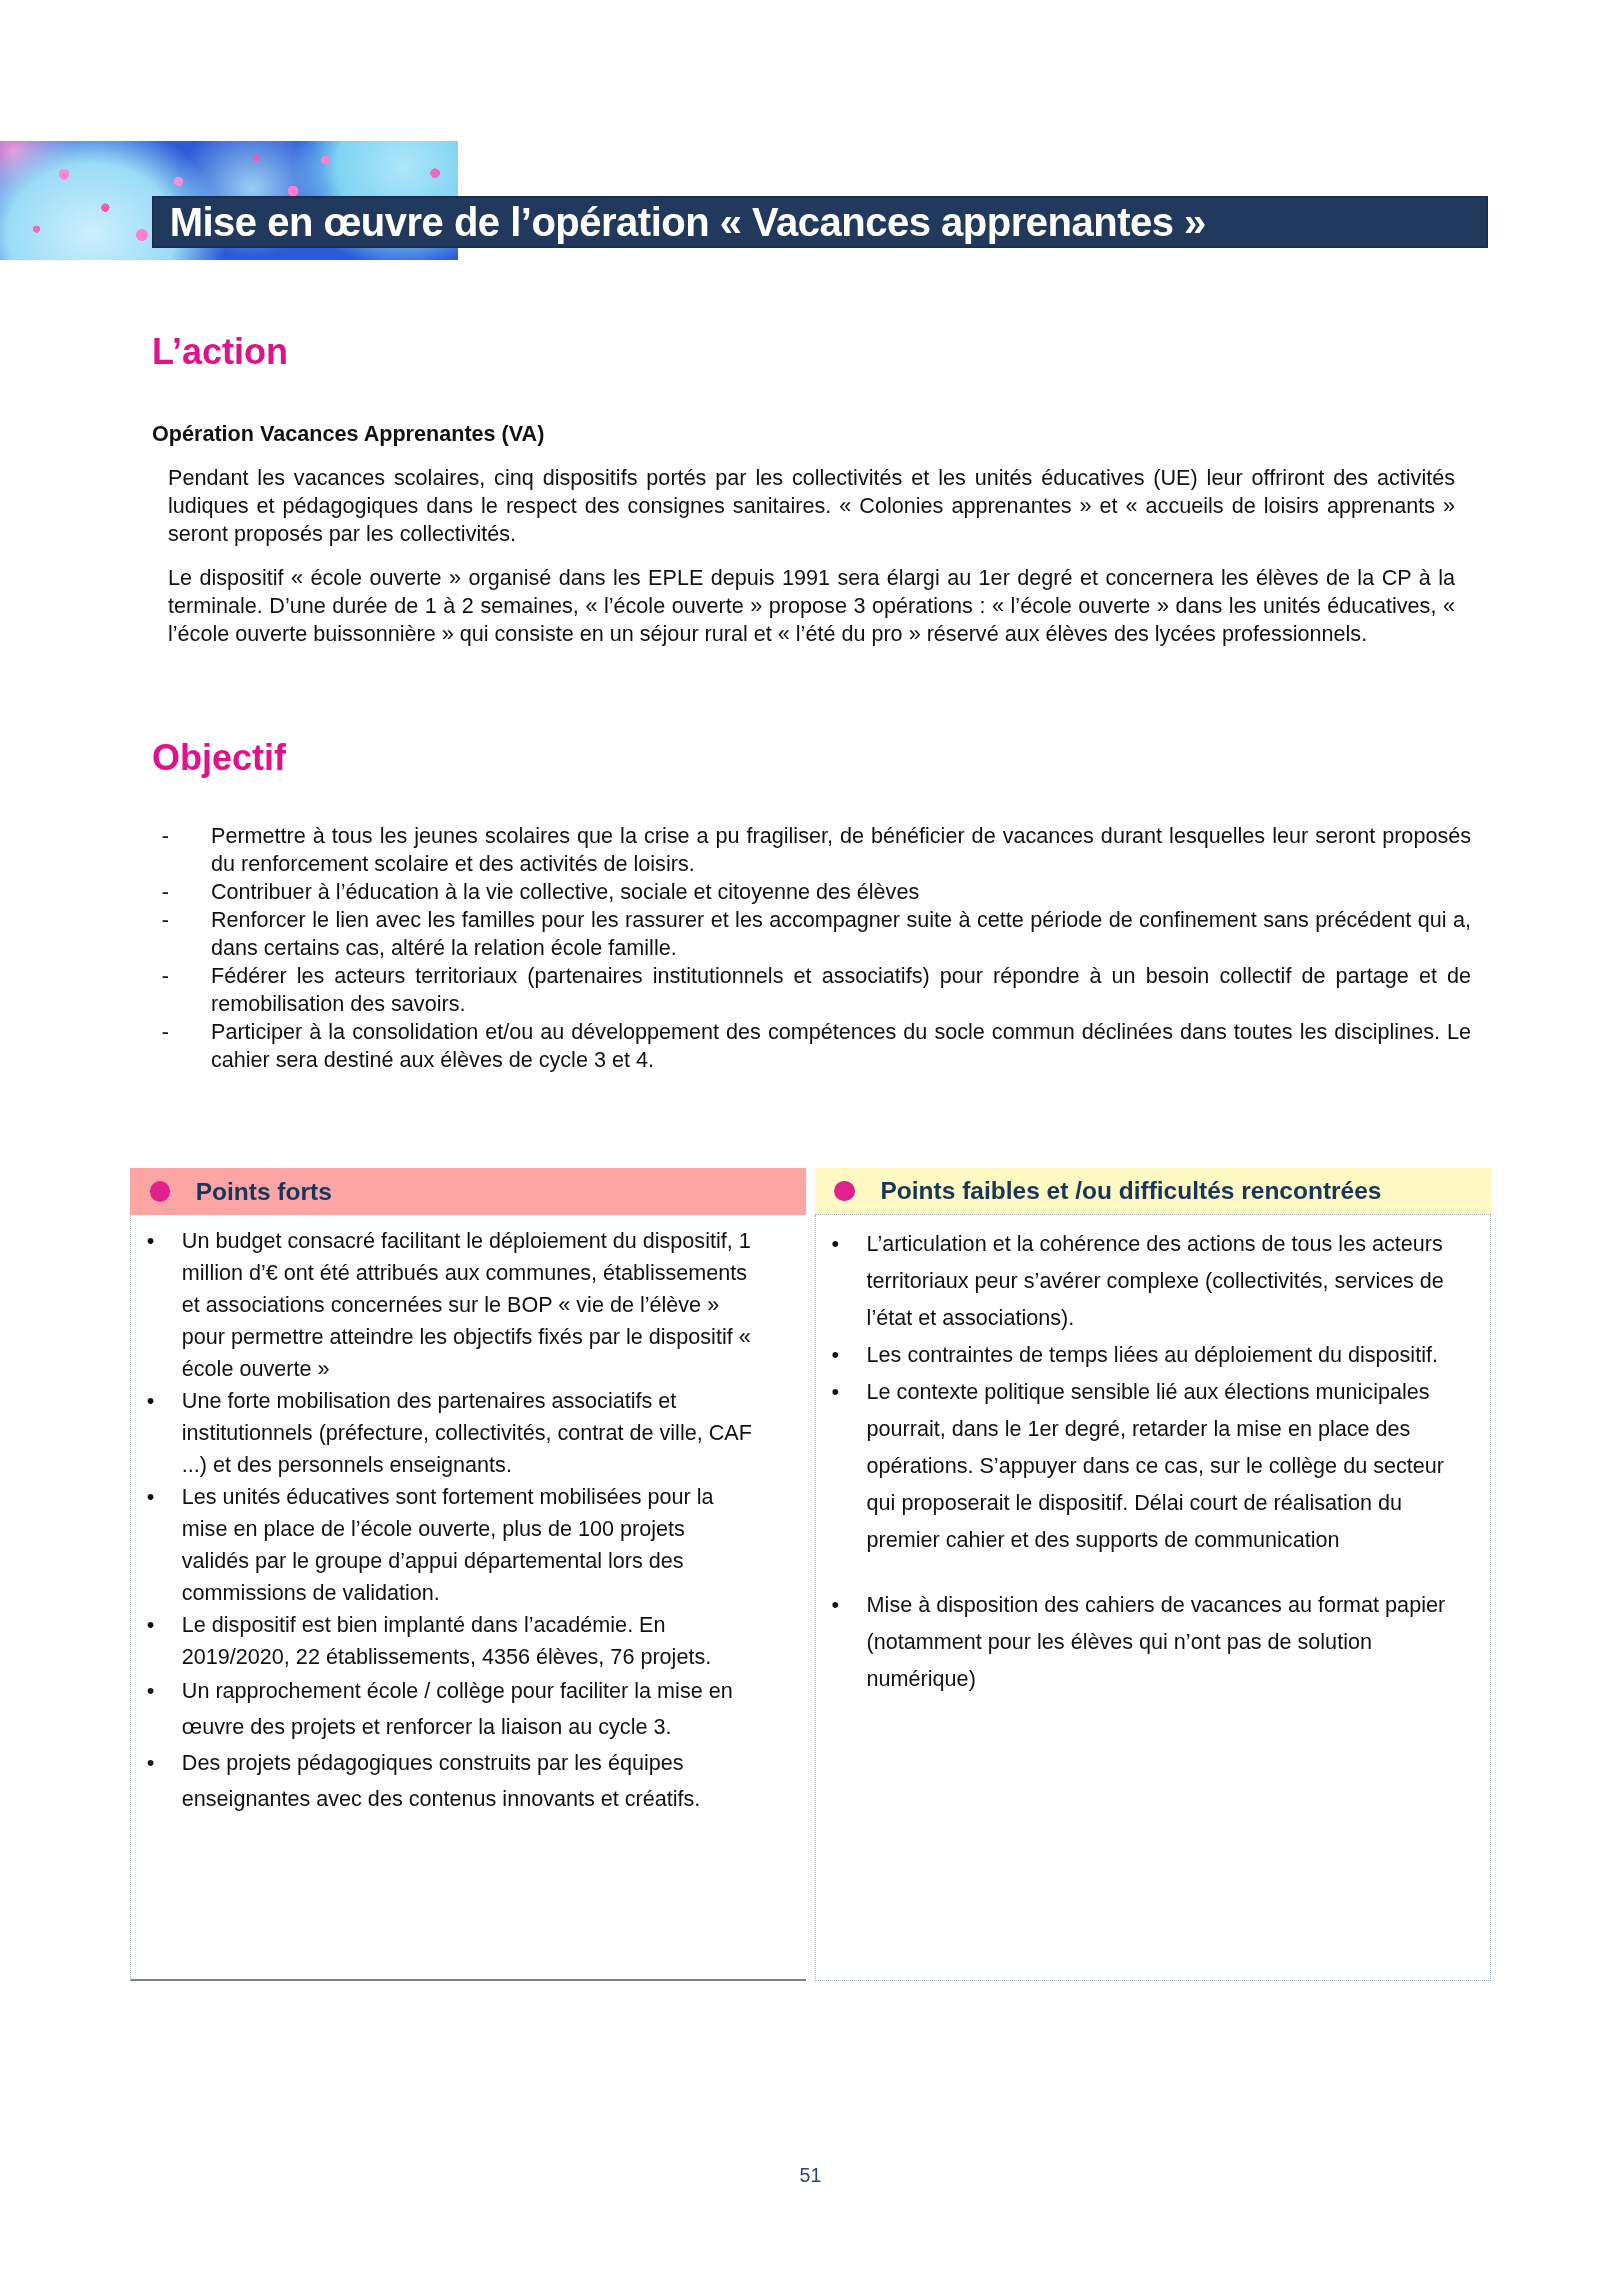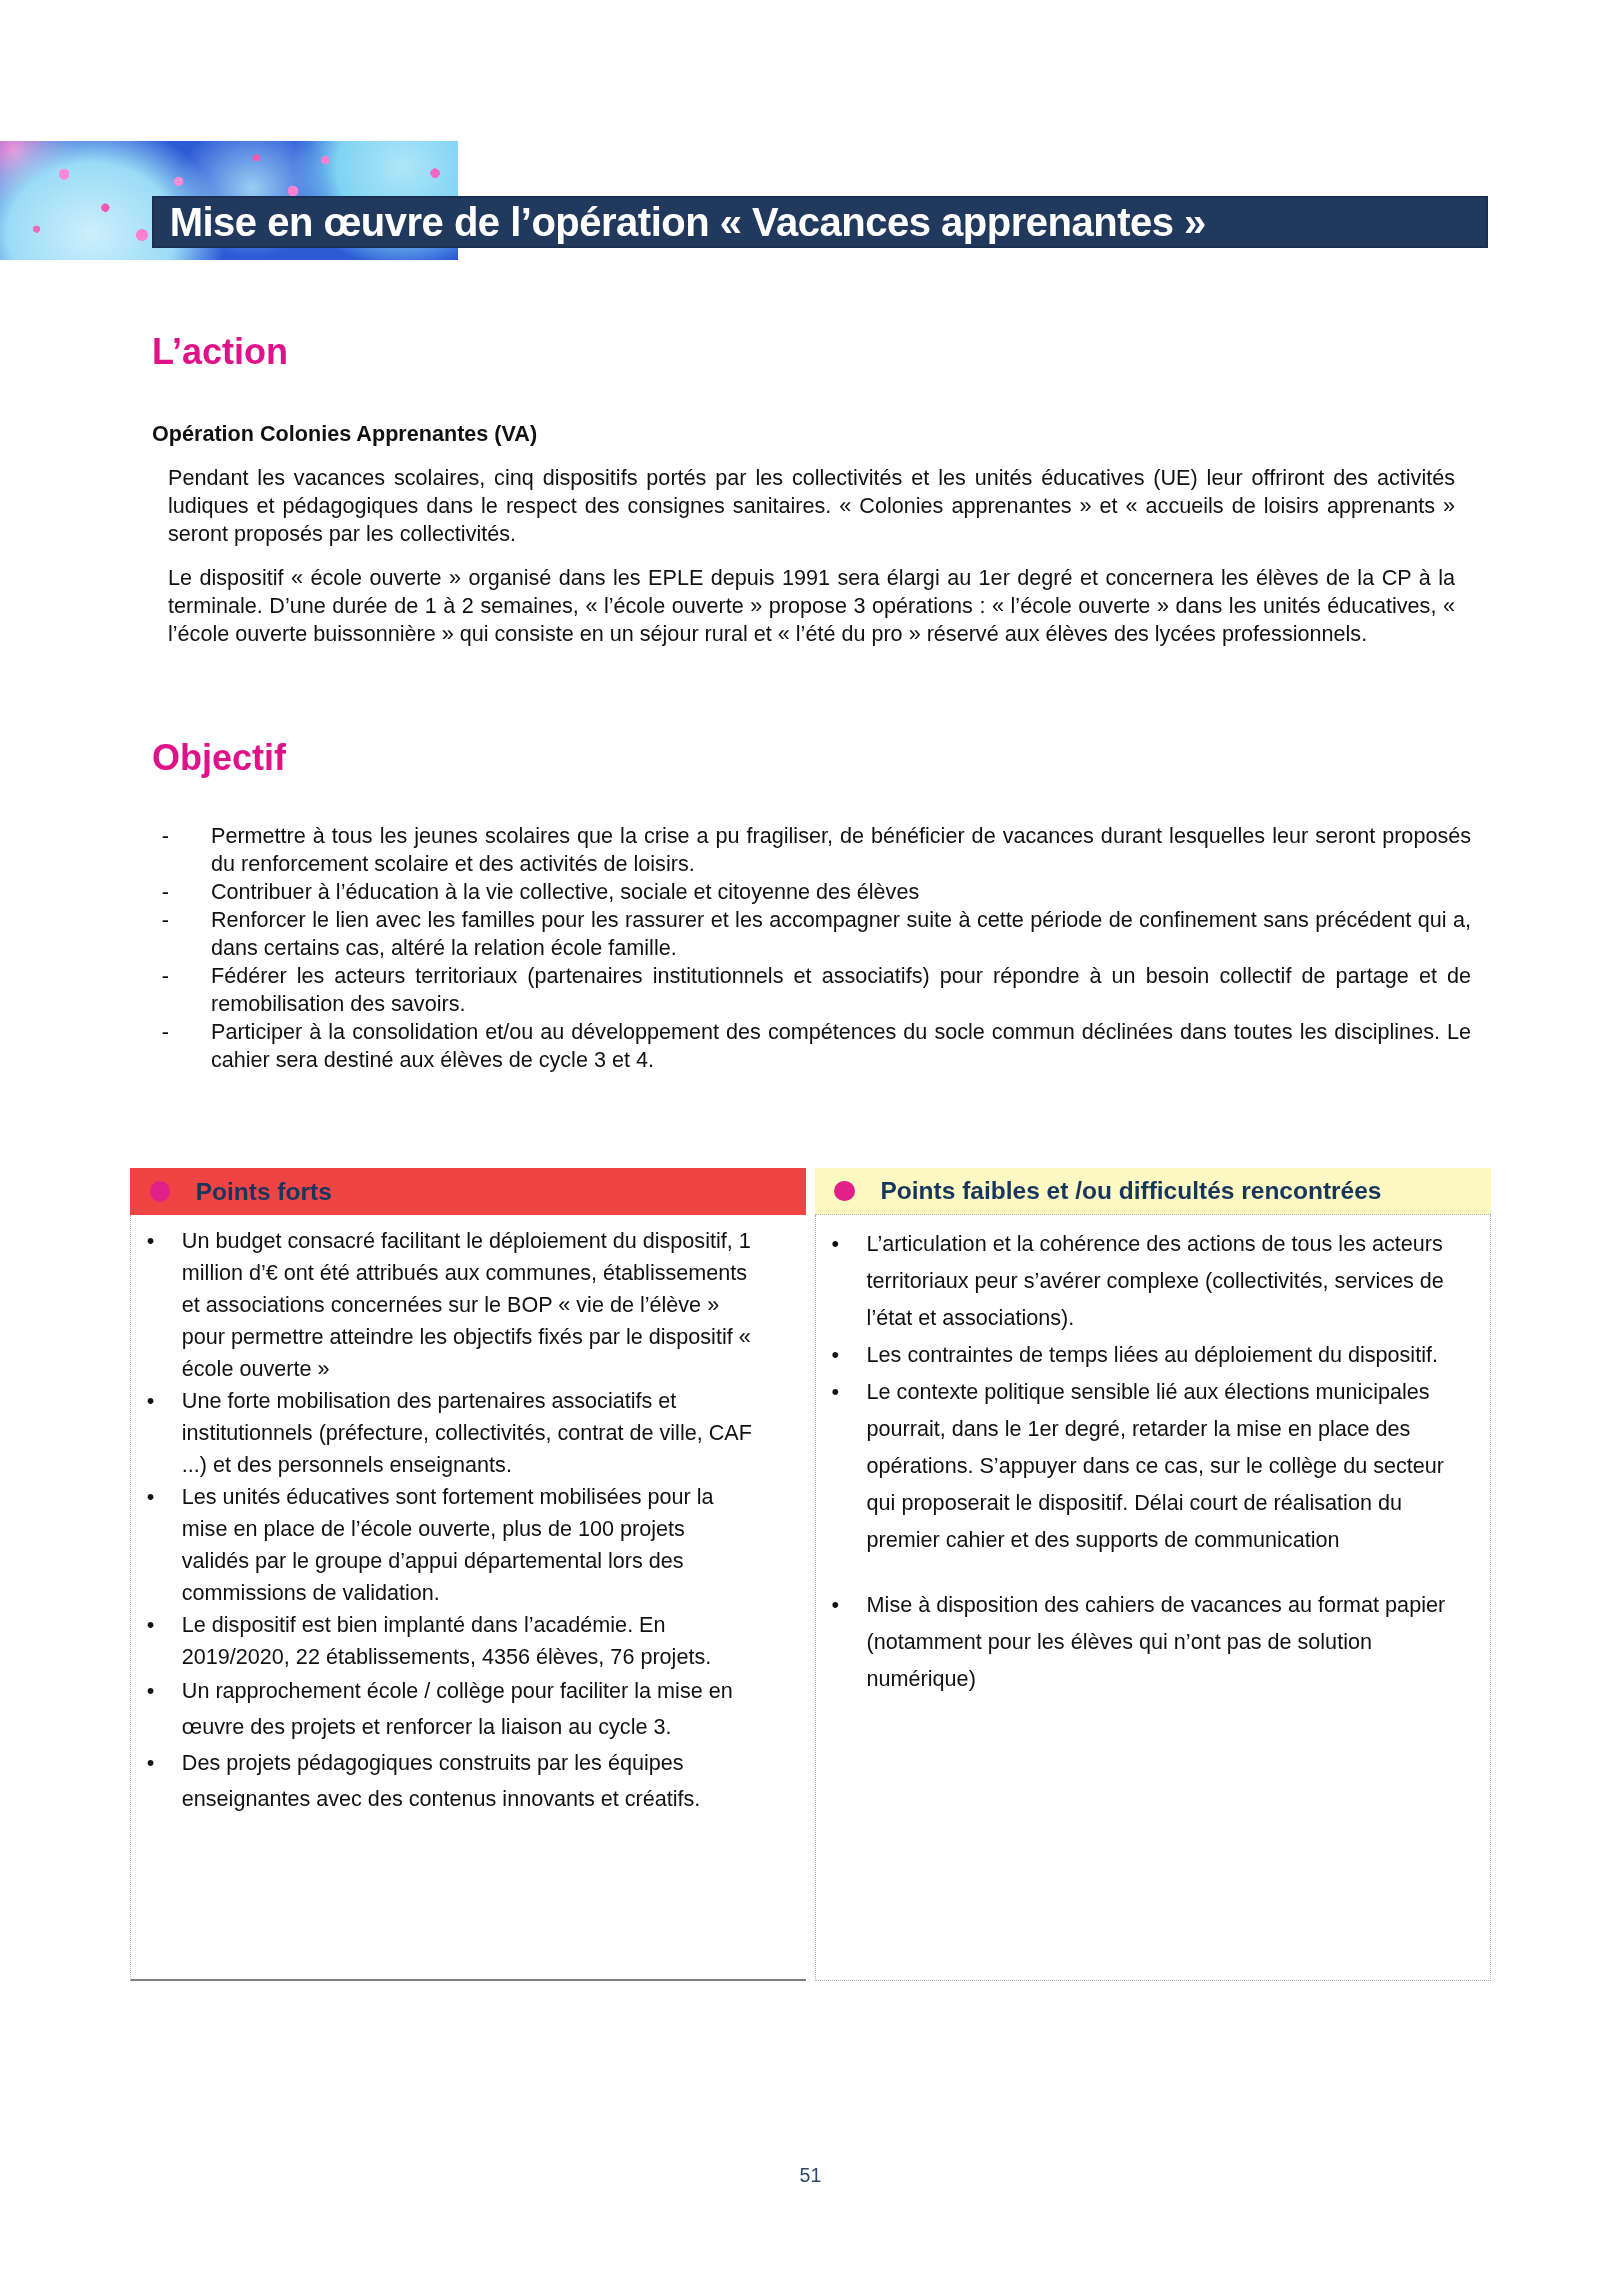--- a/index.html
+++ b/index.html
@@ -57,21 +57,21 @@
   }
   .dash-list li::before{content:"-";position:absolute;left:9.8px;top:0;}
   
   .swot-table{position:absolute;left:130px;top:1168px;width:1361px;display:flex;}
   .swot-col{width:676px;}
   .swot-col.right{margin-left:8.8px;}
   .col-head{
     height:47px;box-sizing:border-box;display:flex;align-items:center;
     padding-left:19.6px;font-size:24.5px;font-weight:bold;color:#17365d;
   }
-  .col-head.blue{background:#ef4444;}
+  .col-head.blue{background:#fca5a5;}
   .col-head.light{background:#fef9c3;border-bottom:1px dotted #a6b4c4;}
   .dot{
     display:inline-block;width:20.6px;height:20.6px;border-radius:50%;
     background:#e0218a;margin-right:25.5px;flex:0 0 auto;
   }
   .col-body{
     height:766px;box-sizing:border-box;background:#ffffff;
     padding:9.8px 49px 13.7px 11.8px;
   }
   .swot-col.left  .col-body{border-left:1px dotted #a6b4c4;border-bottom:2px solid #7f7f7f;}
@@ -93,21 +93,21 @@
 <body>
 
 <div class="hero-image"></div>
 
 <div class="title-bar">
   <span>Mise en œuvre de l’opération « Vacances apprenantes »</span>
 </div>
 
 <section class="action-section">
   <h2 class="pink-heading">L’action</h2>
-  <p class="subheading">Opération Colonies Apprenantes (VA)</p>
+  <p class="subheading">Opération Vacances Apprenantes (VA)</p>
   <p class="para">Pendant les vacances scolaires, cinq dispositifs portés par les collectivités et les unités éducatives (UE) leur offriront des activités ludiques et pédagogiques dans le respect des consignes sanitaires. « Colonies apprenantes » et « accueils de loisirs apprenants » seront proposés par les collectivités.</p>
   <p class="para">Le dispositif « école ouverte » organisé dans les EPLE depuis 1991 sera élargi au 1er degré et concernera les élèves de la CP à la terminale. D’une durée de 1 à 2 semaines, « l’école ouverte » propose 3 opérations : « l’école ouverte » dans les unités éducatives, « l’école ouverte buissonnière » qui consiste en un séjour rural et « l’été du pro » réservé aux élèves des lycées professionnels.</p>
 </section>
 
 <section class="objectif-section">
   <h2 class="pink-heading">Objectif</h2>
   <ul class="dash-list">
     <li>Permettre à tous les jeunes scolaires que la crise a pu fragiliser, de bénéficier de vacances durant lesquelles leur seront proposés du renforcement scolaire et des activités de loisirs.</li>
     <li>Contribuer à l’éducation à la vie collective, sociale et citoyenne des élèves</li>
     <li>Renforcer le lien avec les familles pour les rassurer et les accompagner suite à cette période de confinement sans précédent qui a, dans certains cas, altéré la relation école famille.</li>

